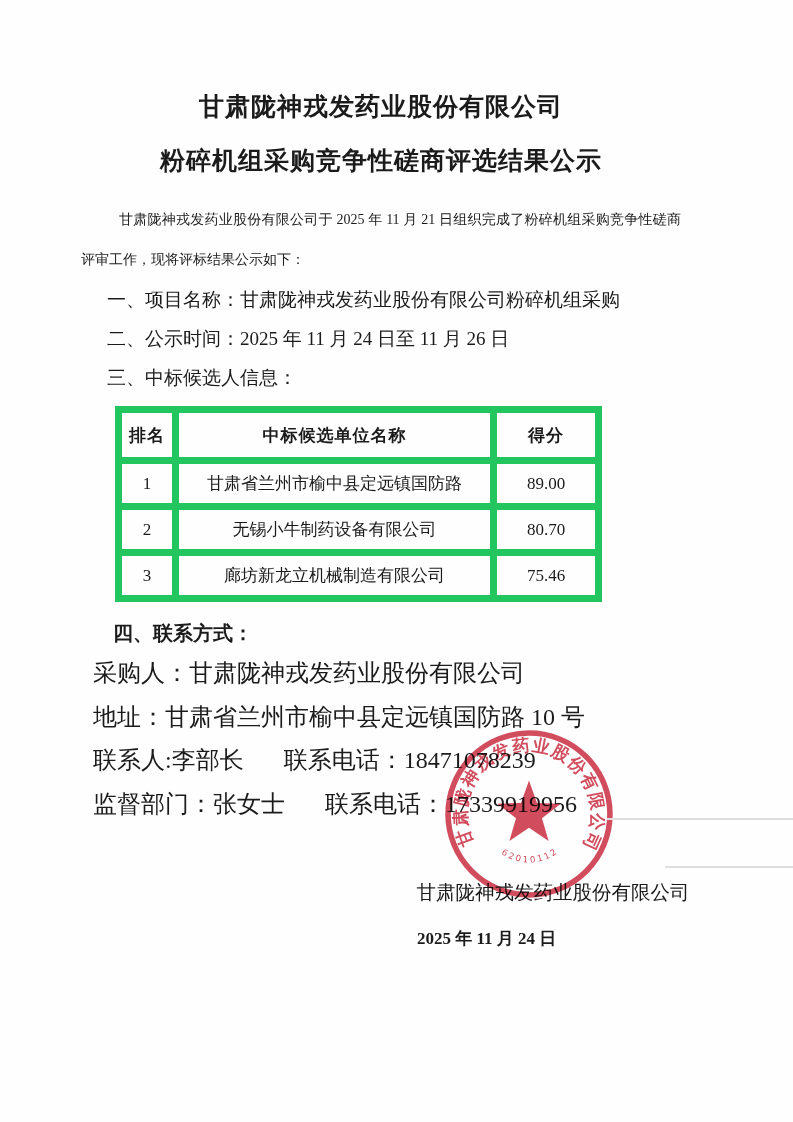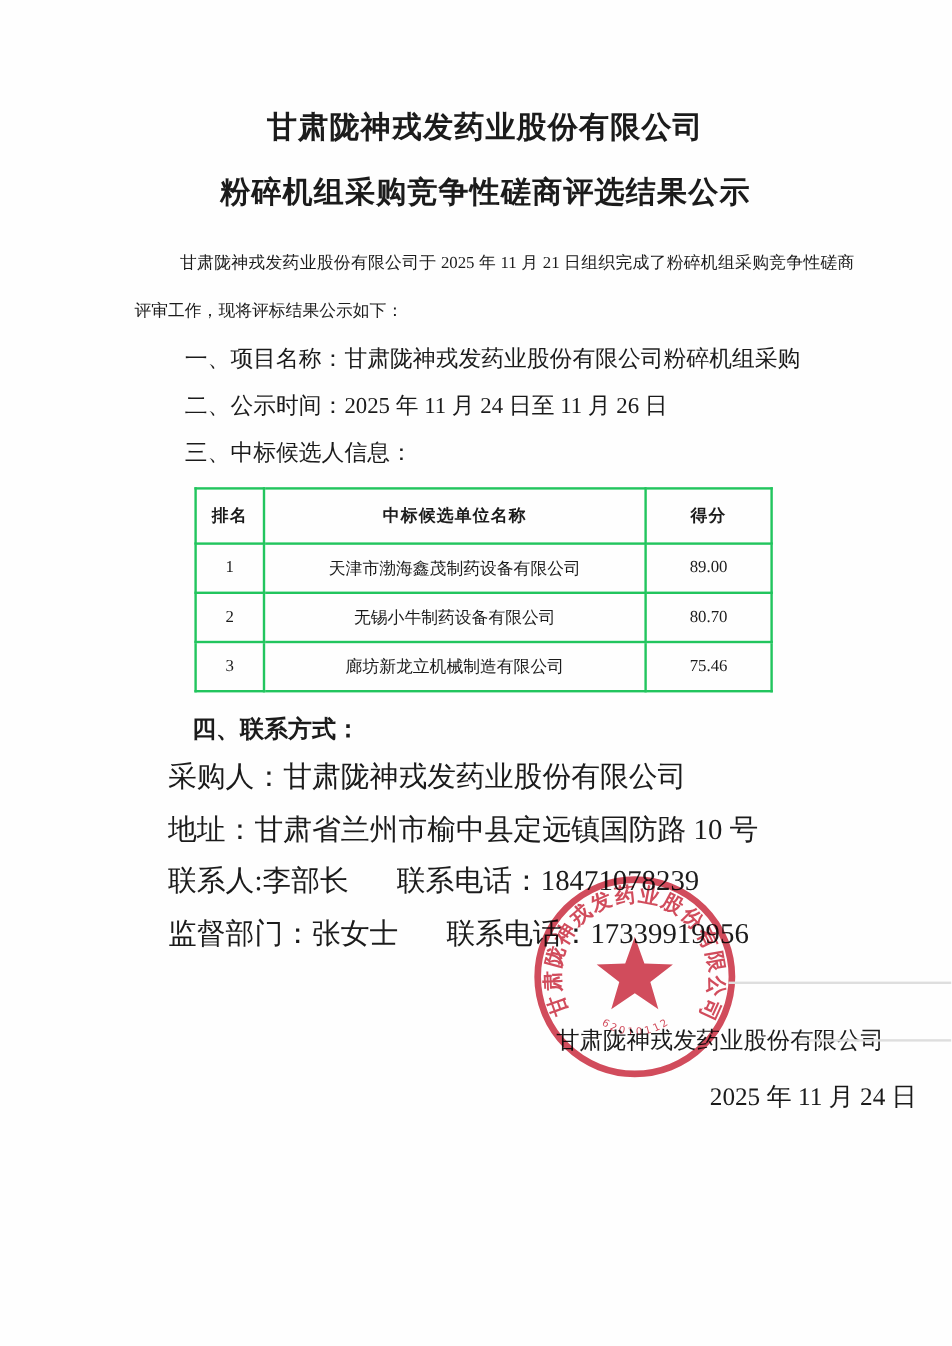--- a/index.html
+++ b/index.html
@@ -3,54 +3,54 @@
 <meta charset="utf-8">
 <style>
   html,body{margin:0;padding:0;background:#ffffff;}
   .page{
     position:relative;
     width:793px;height:1122px;
     margin:0;
     background:#fefefe;
     overflow:hidden;
     box-sizing:border-box;
-    padding:90px 96px 0 112px;
+    padding:90px 96px 0 65px;
     font-family:"Liberation Serif","DejaVu Serif",serif;
     color:#1b1b1b;
   }
   .titles{text-align:center;}
   .doc-title{font-size:25px;font-weight:700;line-height:33px;letter-spacing:1px;}
   .doc-title.second{margin-top:21px;}
   .intro{
     margin:23px auto 0;width:600px;
     font-size:14px;line-height:40px;
     text-indent:38px;text-align:justify;
   }
   .items{margin:0 0 0 42px;}
   .item-line{font-size:19px;line-height:39px;white-space:nowrap;}
   .item-label{font-weight:400;}
   .score-table{
     margin:9px 0 0 50px;
     border-collapse:collapse;
     table-layout:fixed;
   }
   .score-table th,.score-table td{
-    border:2px solid #22c55e;
+    border:7px solid #22c55e;
     text-align:center;vertical-align:middle;
-    font-size:14px;overflow:hidden;
+    font-size:17px;overflow:hidden;
   }
   .score-table th{height:42px;font-weight:700;letter-spacing:1px;}
   .score-table td{height:37px;}
   .rank-cell{font-size:16px;}
   .contact-heading{font-weight:700;font-size:20px;line-height:38px;margin:12px 0 0 48px;}
   .contact-line{font-size:24px;line-height:43.5px;margin-left:28px;white-space:nowrap;}
   .phone-part{margin-left:40px;}
   .signature-block{margin-top:54px;}
   .sign-company{width:300px;margin-left:338px;text-align:center;font-size:19.5px;line-height:26px;white-space:nowrap;}
-  .sign-date{width:300px;margin-left:352px;margin-top:20px;text-align:right;font-size:21px;line-height:26px;white-space:nowrap;}
+  .sign-date{width:300px;margin-left:352px;margin-top:20px;text-align:left;font-size:17px;line-height:26px;white-space:nowrap;font-weight:bold;}
   .seal{
     position:absolute;left:443px;top:728px;
     width:172px;height:172px;
     mix-blend-mode:multiply;
     opacity:.87;
     pointer-events:none;
   }
   .seal svg{width:100%;height:100%;}
   .seal-arc-text{font-family:"Liberation Serif","DejaVu Serif",serif;font-size:17px;font-weight:700;letter-spacing:1.6px;}
   .seal-serial{font-family:"DejaVu Sans","Liberation Sans",sans-serif;font-size:8.5px;letter-spacing:2.2px;}
@@ -91,21 +91,21 @@
     <thead>
       <tr>
         <th>排名</th>
         <th>中标候选单位名称</th>
         <th>得分</th>
       </tr>
     </thead>
     <tbody>
       <tr>
         <td class="rank-cell">1</td>
-        <td>天津市渤海鑫茂制药设备有限公司</td>
+        <td>甘肃省兰州市榆中县定远镇国防路</td>
         <td>89.00</td>
       </tr>
       <tr>
         <td class="rank-cell">2</td>
         <td>无锡小牛制药设备有限公司</td>
         <td>80.70</td>
       </tr>
       <tr>
         <td class="rank-cell">3</td>
         <td>廊坊新龙立机械制造有限公司</td>

